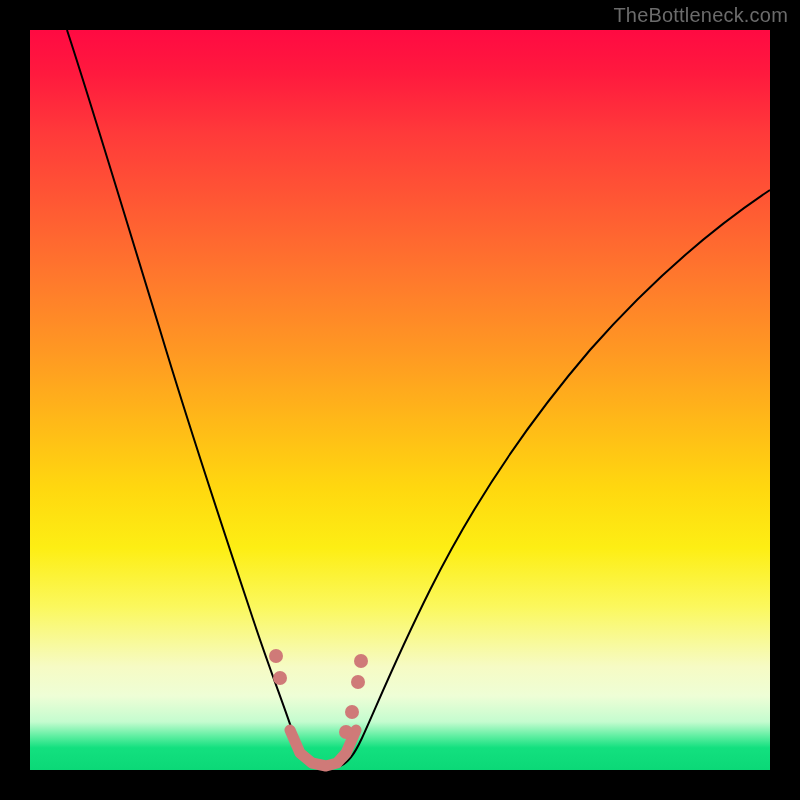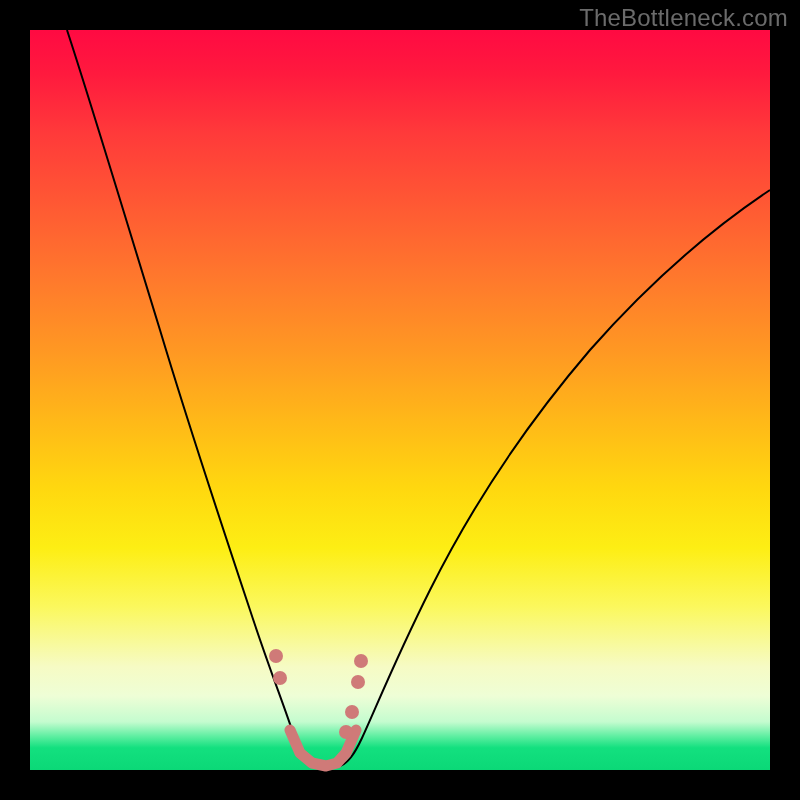--- a/index.html
+++ b/index.html
@@ -63,21 +63,21 @@
       #5beea0 95.5%,
       #13e07f 97%,
       #0bd877 100%
     );
   }
   .watermark {
     position: absolute;
     top: 4px;
     right: 12px;
     color: #6b6b6b;
-    font-size: 24px;
+    font-size: 20px;
     letter-spacing: 0.2px;
     user-select: none;
   }
   svg.curves {
     position: absolute;
     left: 0;
     top: 0;
     width: 740px;
     height: 740px;
     overflow: visible;

